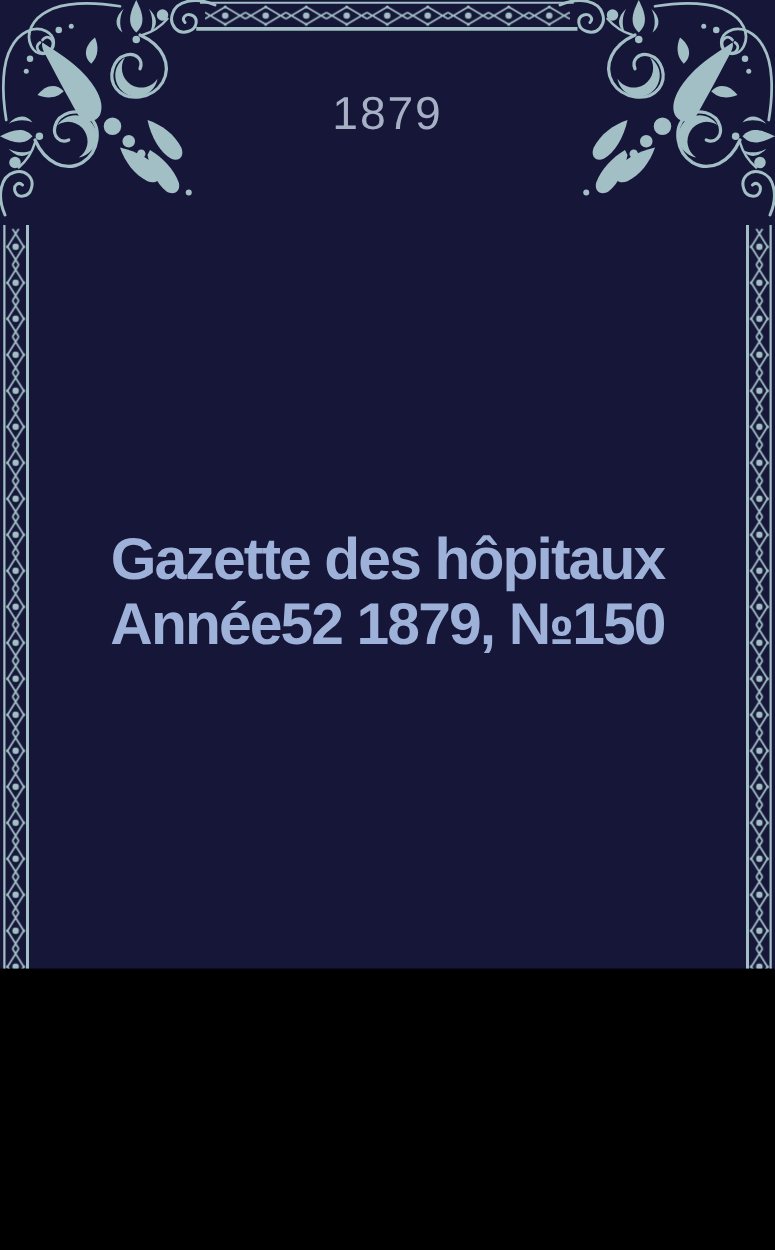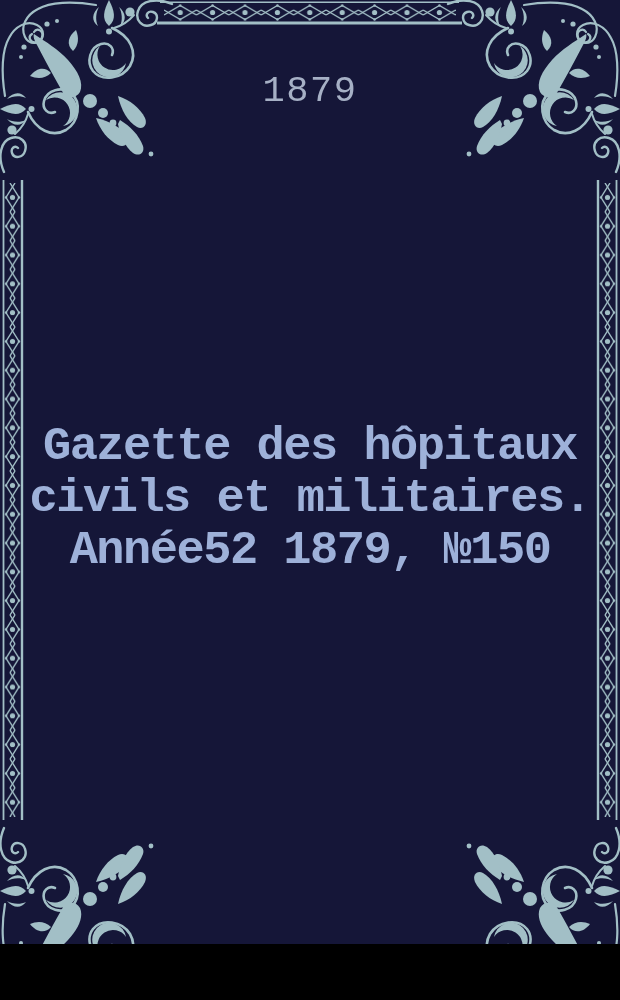--- a/index.html
+++ b/index.html
@@ -4,24 +4,24 @@
 <style>
   :root{
     --c-bg:#151638;
     --c-ornament:#a2bfc6;
     --c-title:#9eb1d9;
     --c-year:#a6b0c5;
   }
   html,body{margin:0;padding:0;background:#000;}
   .cover{
     position:relative;
-    width:620px;height:944px;
+    width:620px;height:775px;
     background:var(--c-bg);
     overflow:hidden;
-    font-family:Liberation Mono, monospace;
+    font-family:Liberation Sans, sans-serif;
   }
   .frame-svg{position:absolute;inset:0;display:block;}
   .year{
     position:absolute;
     top:70px;left:0;width:620px;
     text-align:center;
     font-size:37px;
     letter-spacing:1.5px;
     color:var(--c-year);
   }
@@ -121,17 +121,16 @@
     <use href="#corner"></use>
     <use href="#corner" transform="translate(620,0) scale(-1,1)"></use>
     <use href="#corner" transform="translate(0,1000) scale(1,-1)"></use>
     <use href="#corner" transform="translate(620,1000) scale(-1,-1)"></use>
   </svg>
 
   <div class="year">1879</div>
 
   <div class="title">
     <div class="title-line">Gazette des hôpitaux</div>
-    <div class="title-line">civils et militaires.</div>
     <div class="title-line">Année52 1879, №150</div>
   </div>
 
 </div>
 
 </body></html>

